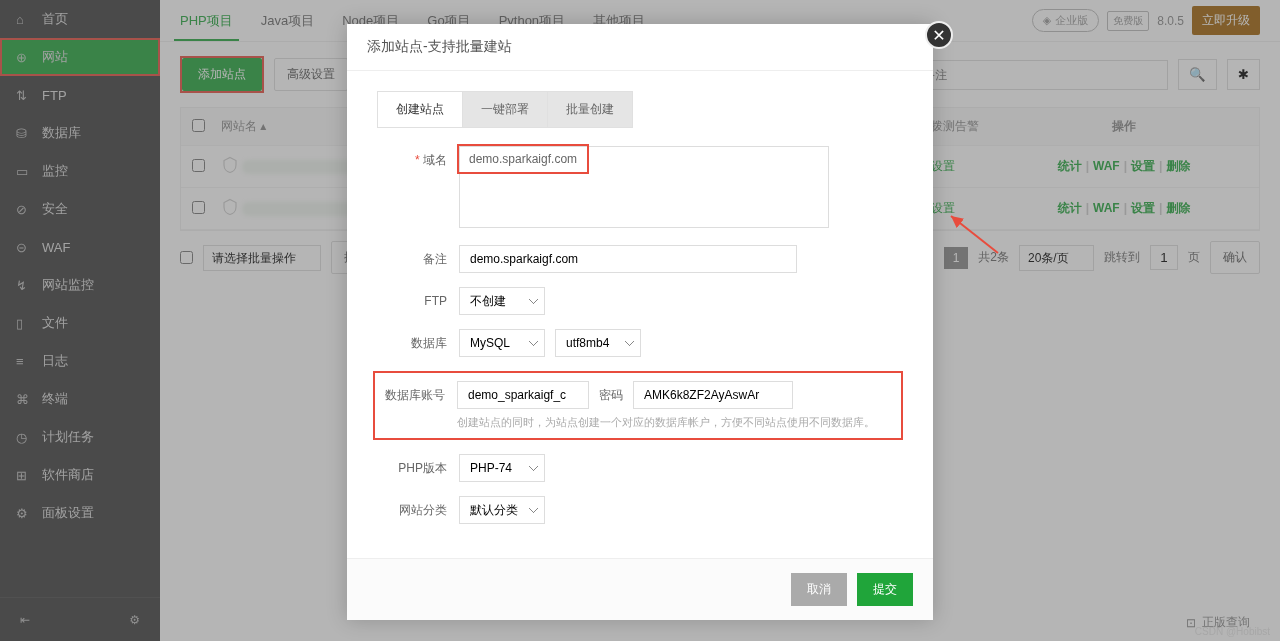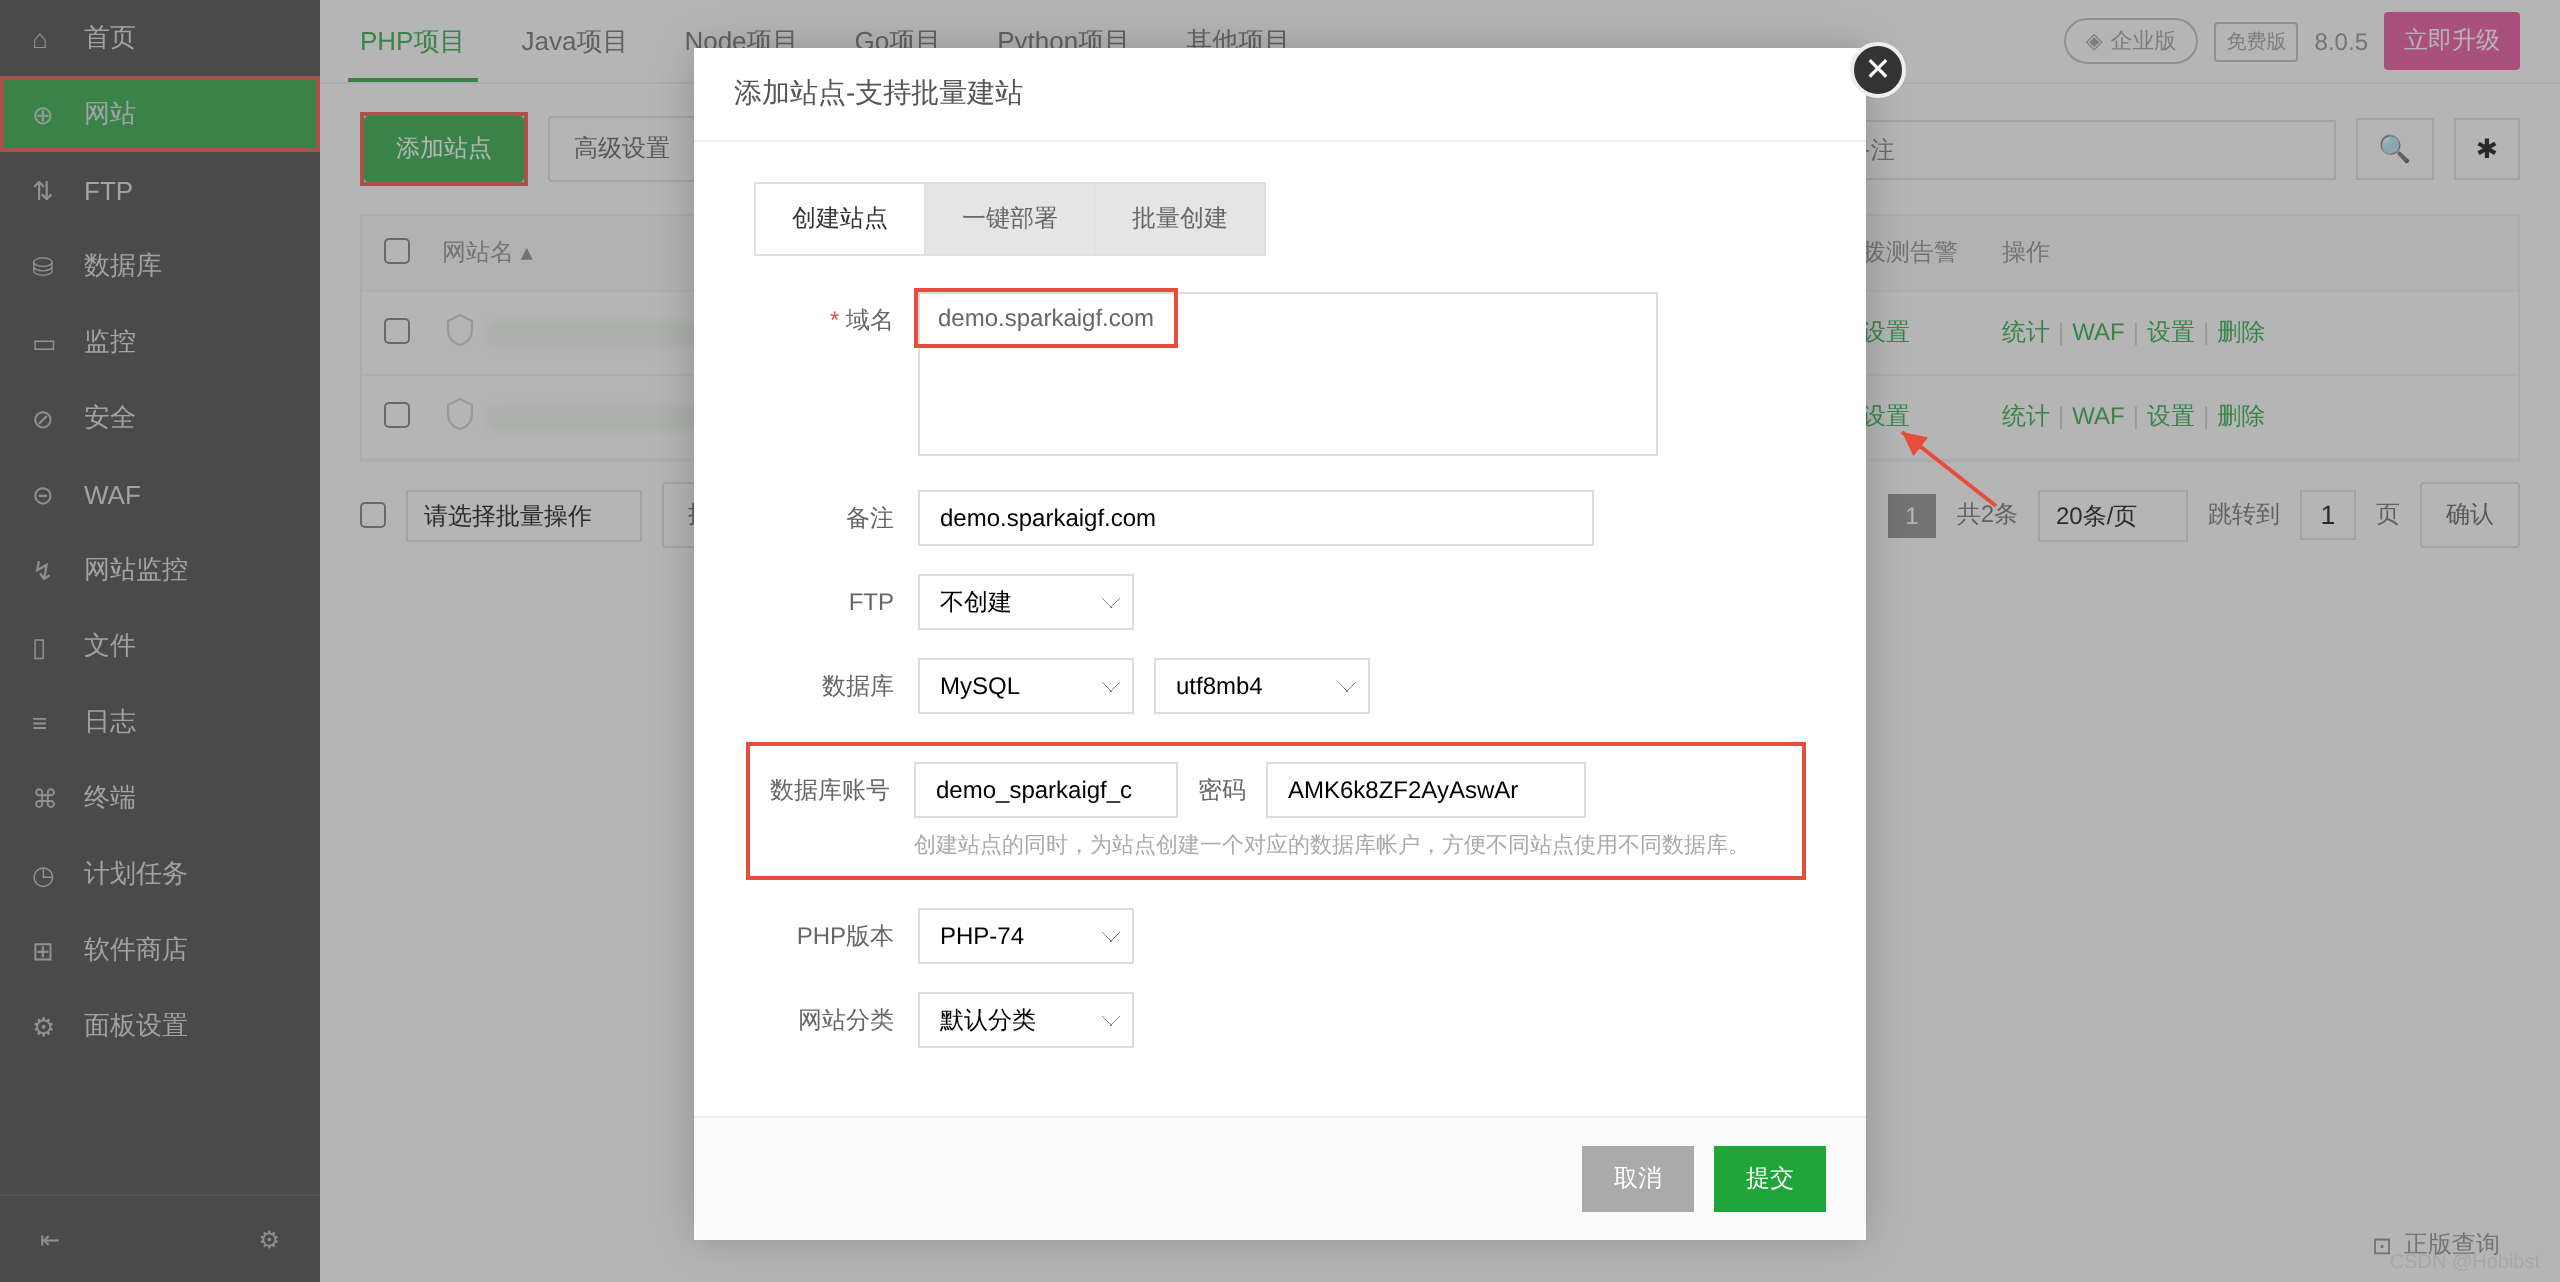--- a/index.html
+++ b/index.html
@@ -22,39 +22,39 @@
     .main { position: absolute; left: 160px; top: 0; right: 0; bottom: 0; background: #fff; }
     .tabs-bar { height: 42px; display: flex; align-items: center; padding: 0 20px; border-bottom: 1px solid #eee; gap: 28px; }
     .tab { height: 100%; display: flex; align-items: center; font-size: 13px; color: #666; cursor: pointer; position: relative; }
     .tab.active { color: #20a53a; }
     .tab.active::after { content: ''; position: absolute; bottom: 0; left: -6px; right: -6px; height: 2px; background: #20a53a; }
     .edition-chip { margin-left: auto; display: flex; align-items: center; gap: 8px; }
     .ent-badge { border: 1px solid #bbb; border-radius: 20px; padding: 3px 10px; display: flex; align-items: center; gap: 4px; font-size: 11px; color: #999; }
     .diamond { color: #999; }
     .free-badge { border: 1px solid #bbb; border-radius: 2px; padding: 2px 5px; font-size: 10px; color: #999; }
     .version { font-size: 12px; color: #888; }
-    .upgrade-btn { background: #ec4899; color: #fff; padding: 6px 10px; border: none; cursor: pointer; font-size: 12px; border-radius: 2px; }
+    .upgrade-btn { background: #a16207; color: #fff; padding: 6px 10px; border: none; cursor: pointer; font-size: 12px; border-radius: 2px; }
     
     .toolbar { padding: 14px 20px; display: flex; align-items: center; gap: 10px; }
     .btn-primary { background: #20a53a; color: #fff; border: none; padding: 8px 16px; cursor: pointer; font-size: 12px; border-radius: 2px; }
     .btn-outline { background: #fff; border: 1px solid #ddd; padding: 7px 12px; cursor: pointer; font-size: 12px; color: #555; border-radius: 2px; }
     .search-input { margin-left: auto; width: 280px; border: 1px solid #ddd; padding: 7px 30px 7px 10px; outline: none; font-size: 12px; }
     .gear-btn { border: 1px solid #ddd; padding: 7px 10px; background: #fff; cursor: pointer; }
     
     .hl-red { border: 2px solid #e84c3d; display: inline-block; }
     
     .table { width: calc(100% - 40px); margin: 0 20px; border: 1px solid #eee; }
     .th-row, .tr-row { display: flex; align-items: center; padding: 10px 0; border-bottom: 1px solid #f3f3f3; }
     .th-row { color: #888; background: #fafafa; }
     .cell-cb { width: 34px; text-align: center; }
     .cell-name { width: 340px; padding-left: 6px; }
     .cell-php { width: 60px; }
     .cell-ssl { width: 70px; }
     .cell-alert { width: 70px; }
-    .cell-ops { flex: 1; text-align: left; padding-right: 12px; }
+    .cell-ops { flex: 1; text-align: center; padding-right: 12px; font-weight: bold; }
     .site-shield { width: 18px; height: 18px; display: inline-block; }
     .blur-line { background: #eef4ee; height: 14px; width: 160px; display: inline-block; border-radius: 6px; filter: blur(2px); }
     .link-green { color: #20a53a; cursor: pointer; }
     .op-sep { color: #ccc; margin: 0 4px; }
     
     .table-footer { display: flex; align-items: center; padding: 10px 0; margin: 0 20px; gap: 10px; }
     .select-sm { border: 1px solid #ddd; padding: 5px 24px 5px 8px; background: #fff; appearance: none; font-size: 12px; }
     .pager { margin-left: auto; display: flex; align-items: center; gap: 10px; }
     .pg-cur { background: #888; color: #fff; padding: 4px 9px; }
     
@@ -70,21 +70,21 @@
     .mtab:not(.active) { background: #e5e5e5; }
     
     .form-row { display: flex; margin-bottom: 14px; align-items: flex-start; }
     .form-row.center { align-items: center; }
     .flabel { width: 82px; text-align: right; padding-right: 12px; color: #666; font-size: 12px; padding-top: 6px; }
     .form-row.center .flabel { padding-top: 0; }
     .req::before { content: '* '; color: #e84c3d; }
     .finput, .ftextarea, .fselect { border: 1px solid #ddd; padding: 6px 10px; font-size: 12px; outline: none; }
     .ftextarea { width: 370px; height: 82px; resize: none; }
     .finput { width: 338px; }
-    .fselect { width: 108px; background: #fff; appearance: none; padding-right: 22px; background-image: linear-gradient(45deg, transparent 46%, #888 46%, #888 54%, transparent 54%), linear-gradient(-45deg, transparent 46%, #888 46%, #888 54%, transparent 54%); background-position: right 10px center, right 6px center; background-size: 5px 5px; background-repeat: no-repeat; }
+    .fselect { width: 86px; background: #fff; appearance: none; padding-right: 22px; background-image: linear-gradient(45deg, transparent 46%, #888 46%, #888 54%, transparent 54%), linear-gradient(-45deg, transparent 46%, #888 46%, #888 54%, transparent 54%); background-position: right 10px center, right 6px center; background-size: 5px 5px; background-repeat: no-repeat; }
     .hint-text { font-size: 11px; color: #aaa; margin-top: 6px; text-align: left; }
     .folder-ico { margin-left: 8px; cursor: pointer; font-size: 14px; }
     .db-row-wrap { border: 2px solid #e84c3d; padding: 8px 4px 8px 0; margin-left: -4px; }
     
     .arrow-svg { position: absolute; left: 596px; top: 184px; pointer-events: none; }
     
     .modal-footer { padding: 14px 20px; display: flex; justify-content: flex-end; gap: 10px; border-top: 1px solid #eee; background: #fbfbfb; }
     .btn-cancel { background: #aaa; color: #fff; border: none; padding: 8px 16px; cursor: pointer; font-size: 12px; }
     .btn-submit { background: #20a53a; color: #fff; border: none; padding: 8px 16px; cursor: pointer; font-size: 12px; }
     

